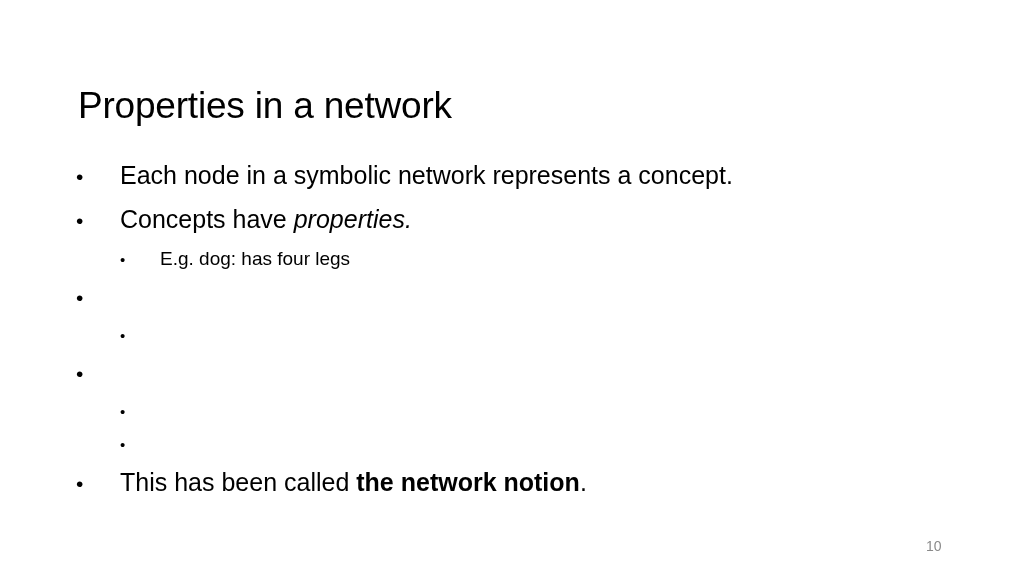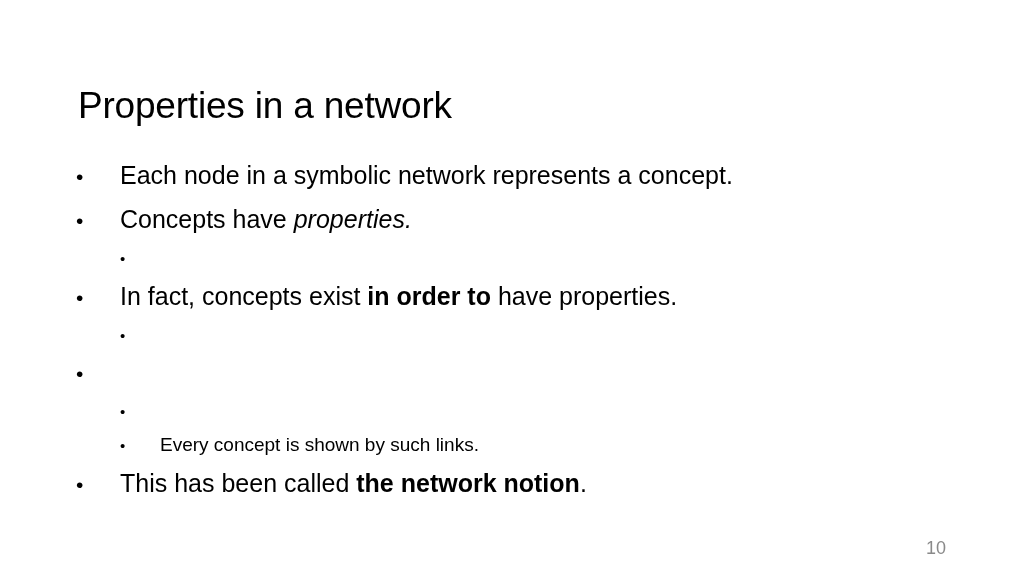--- a/index.html
+++ b/index.html
@@ -67,21 +67,21 @@
     white-space: pre-wrap;
     margin-left: 24px;
   }
   .em-i { font-style: italic; }
   .em-b { font-weight: bold; }
   .row-bold .btext { font-weight: bold; }
   #slide-number {
     position: absolute;
     left: 926px;
     top: 538px;
-    font-size: 18px;
+    font-size: 14px;
     color: #8a8a8a;
   }
 </style>
 </head>
 <body>
 
 <div id="slide">
 
   <h1 id="slide-title">Properties in a network</h1>
 
@@ -89,37 +89,36 @@
       <div class="bullet-row lvl1">
         <span class="marker">•</span>
         <span class="btext"><span>Each node in a symbolic network represents a concept.</span></span>
       </div>
       <div class="bullet-row lvl1">
         <span class="marker">•</span>
         <span class="btext"><span>Concepts have </span><span class="em-i">properties.</span></span>
       </div>
       <div class="bullet-row lvl2">
         <span class="marker">•</span>
+        <span class="btext"><span>E.g. dog: has four legs</span></span>
       </div>
       <div class="bullet-row lvl1">
         <span class="marker">•</span>
-        <span class="btext"><span>In fact, concepts exist </span><span class="em-b">in order to</span><span> have properties.</span></span>
       </div>
       <div class="bullet-row lvl2">
         <span class="marker">•</span>
       </div>
       <div class="bullet-row lvl1">
         <span class="marker">•</span>
       </div>
       <div class="bullet-row lvl2 row-bold">
         <span class="marker">•</span>
       </div>
       <div class="bullet-row lvl2">
         <span class="marker">•</span>
-        <span class="btext"><span>Every concept is shown by such links.</span></span>
       </div>
       <div class="bullet-row lvl1">
         <span class="marker">•</span>
         <span class="btext"><span>This has been called </span><span class="em-b">the network notion</span><span>.</span></span>
       </div>
     </div>
 
   <div id="slide-number">10</div>
 
 </div>

